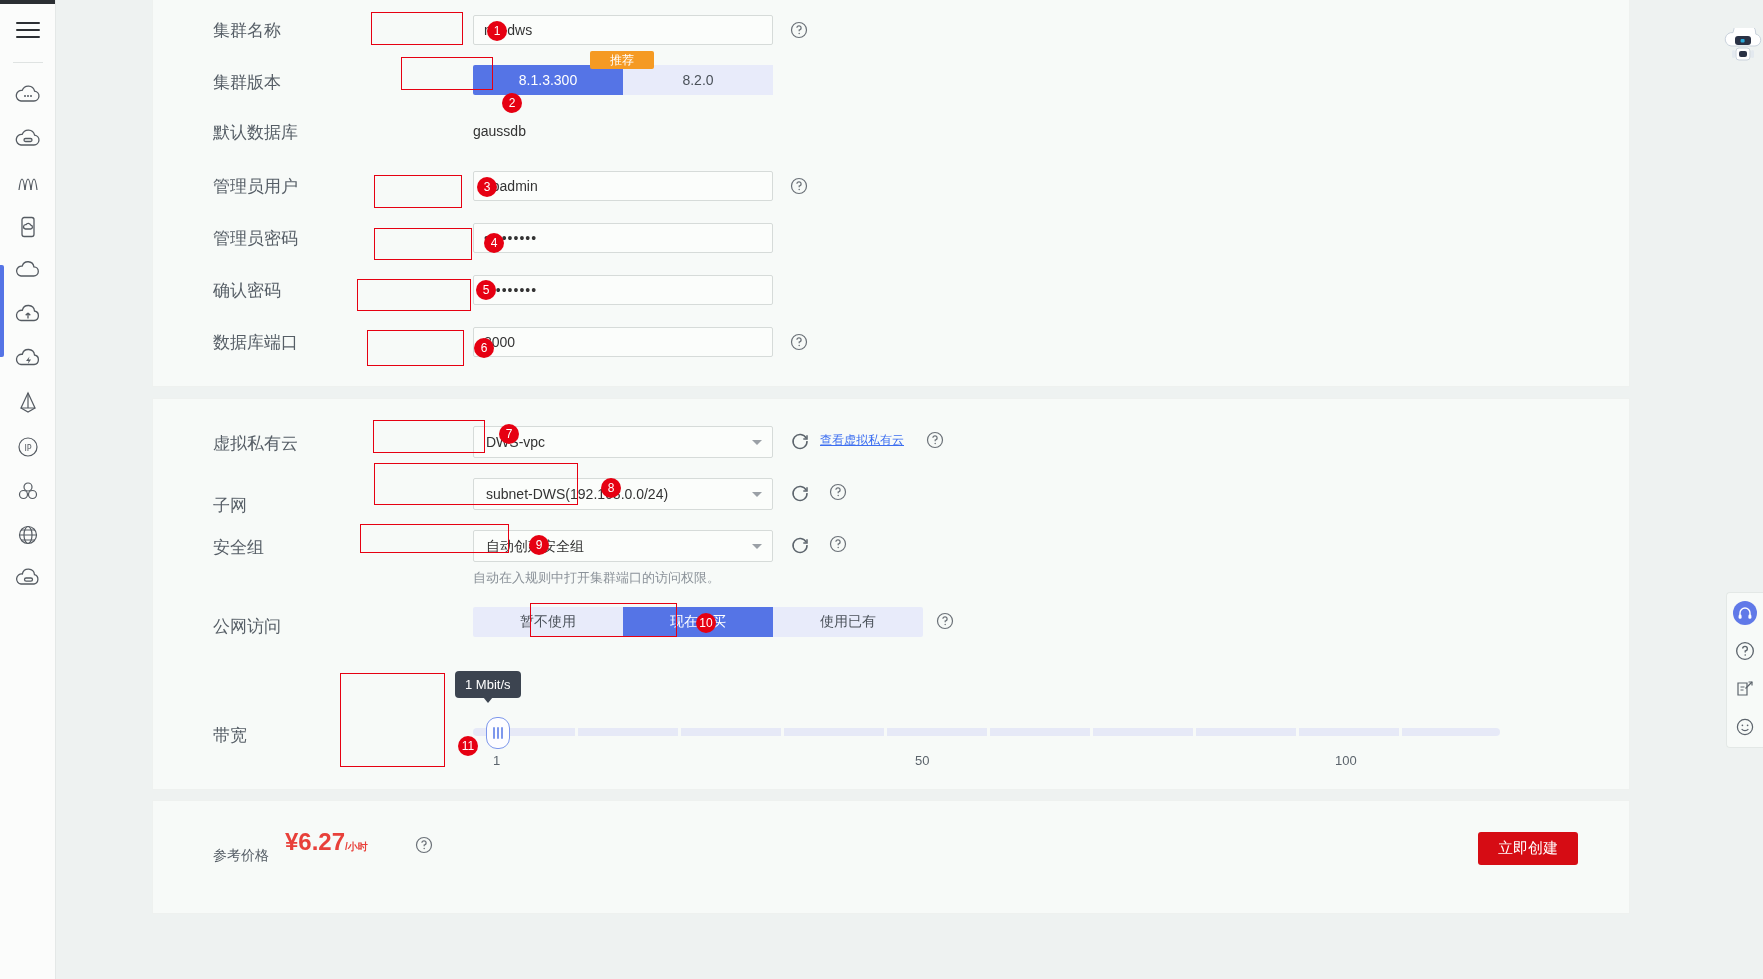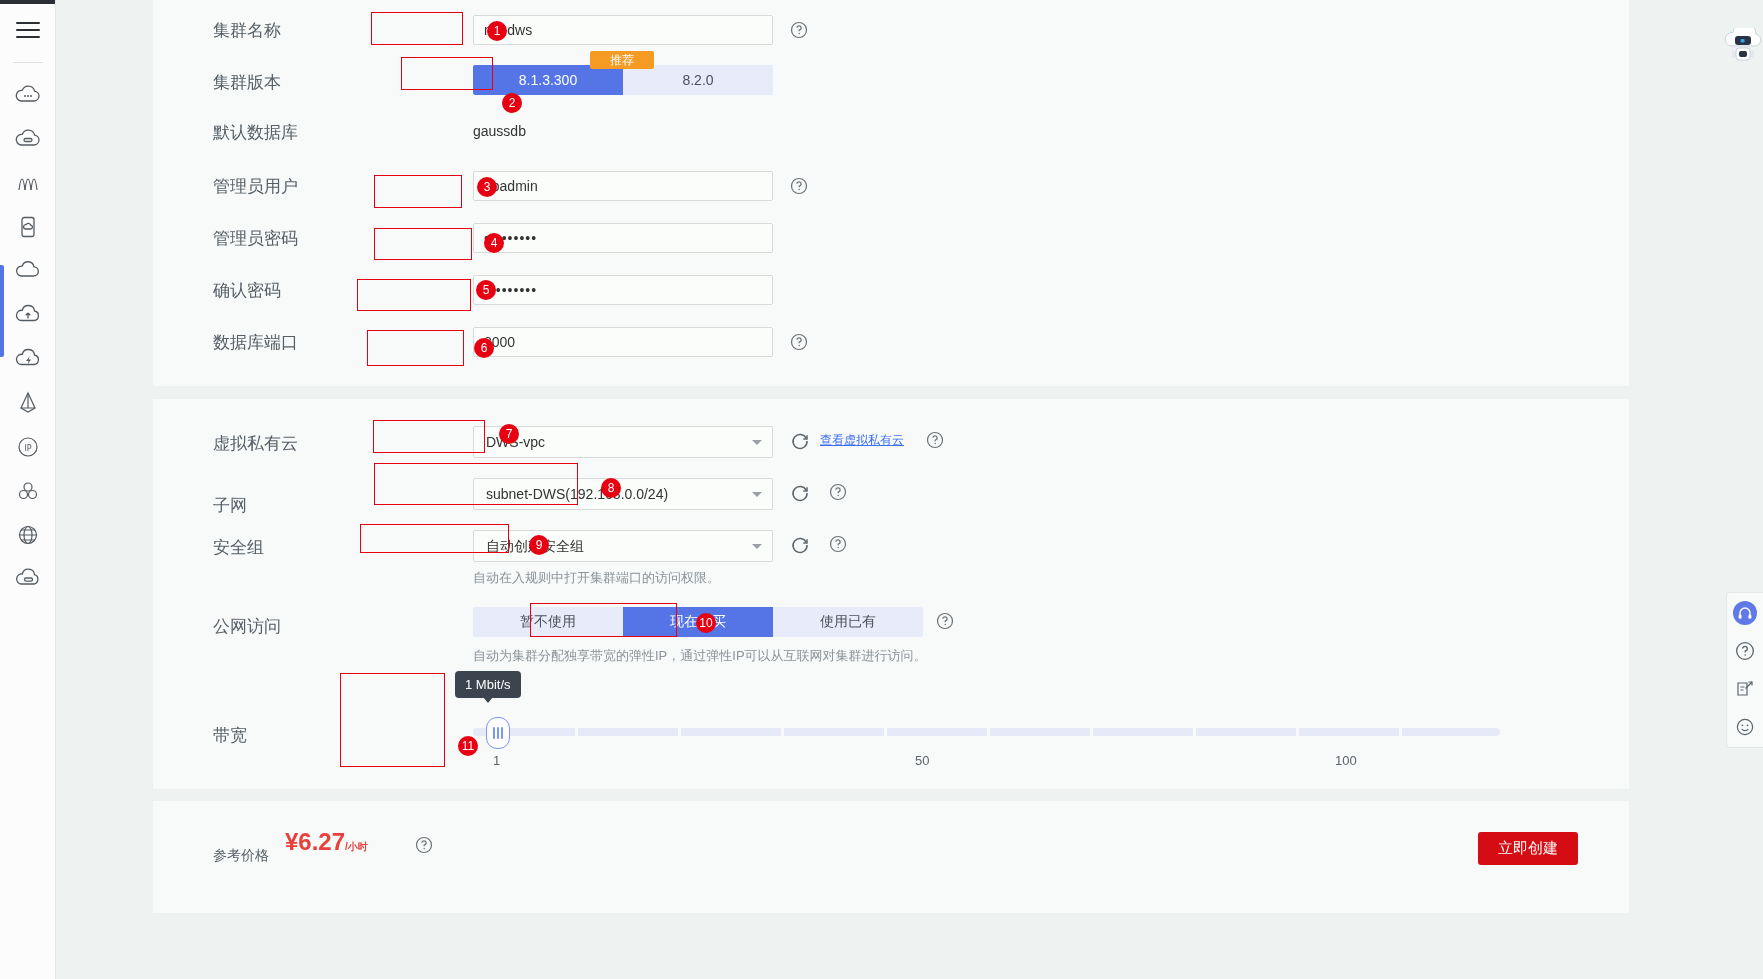--- a/index.html
+++ b/index.html
@@ -361,21 +361,20 @@
       <div class="opt on" style="width:150px;">现在购买</div>
       <div class="opt" style="width:150px;">使用已有</div>
     </div>
     <span class="helpicon" style="left:783px;top:213px;">
       <svg width="18" height="18" viewBox="0 0 18 18" fill="none" stroke="#6b7178" stroke-width="1.2">
         <circle cx="9" cy="9" r="7.5"></circle>
           <path d="M6.9 6.8a2.1 2.1 0 1 1 2.3 2.2v1.3"></path>
           <circle cx="9.2" cy="12.6" r="0.75" fill="#6b7178" stroke="none"></circle>
       </svg>
     </span>
-    <div class="hint" style="left:320px;top:248px;">自动为集群分配独享带宽的弹性IP，通过弹性IP可以从互联网对集群进行访问。</div>
 
     <div class="lbl" style="top:327px;">带宽</div>
 
     <div class="tip" style="left:302px;top:272px;">1 Mbit/s</div>
 
     <div class="slider-wrap" style="left:320px;top:318px;width:1030px;height:46px;">
       <div class="track" style="left:0;top:11px;width:1027px;"></div>
       <div class="tickgap" style="left:102px;top:11px;"></div>
       <div class="tickgap" style="left:205px;top:11px;"></div>
       <div class="tickgap" style="left:308px;top:11px;"></div>

